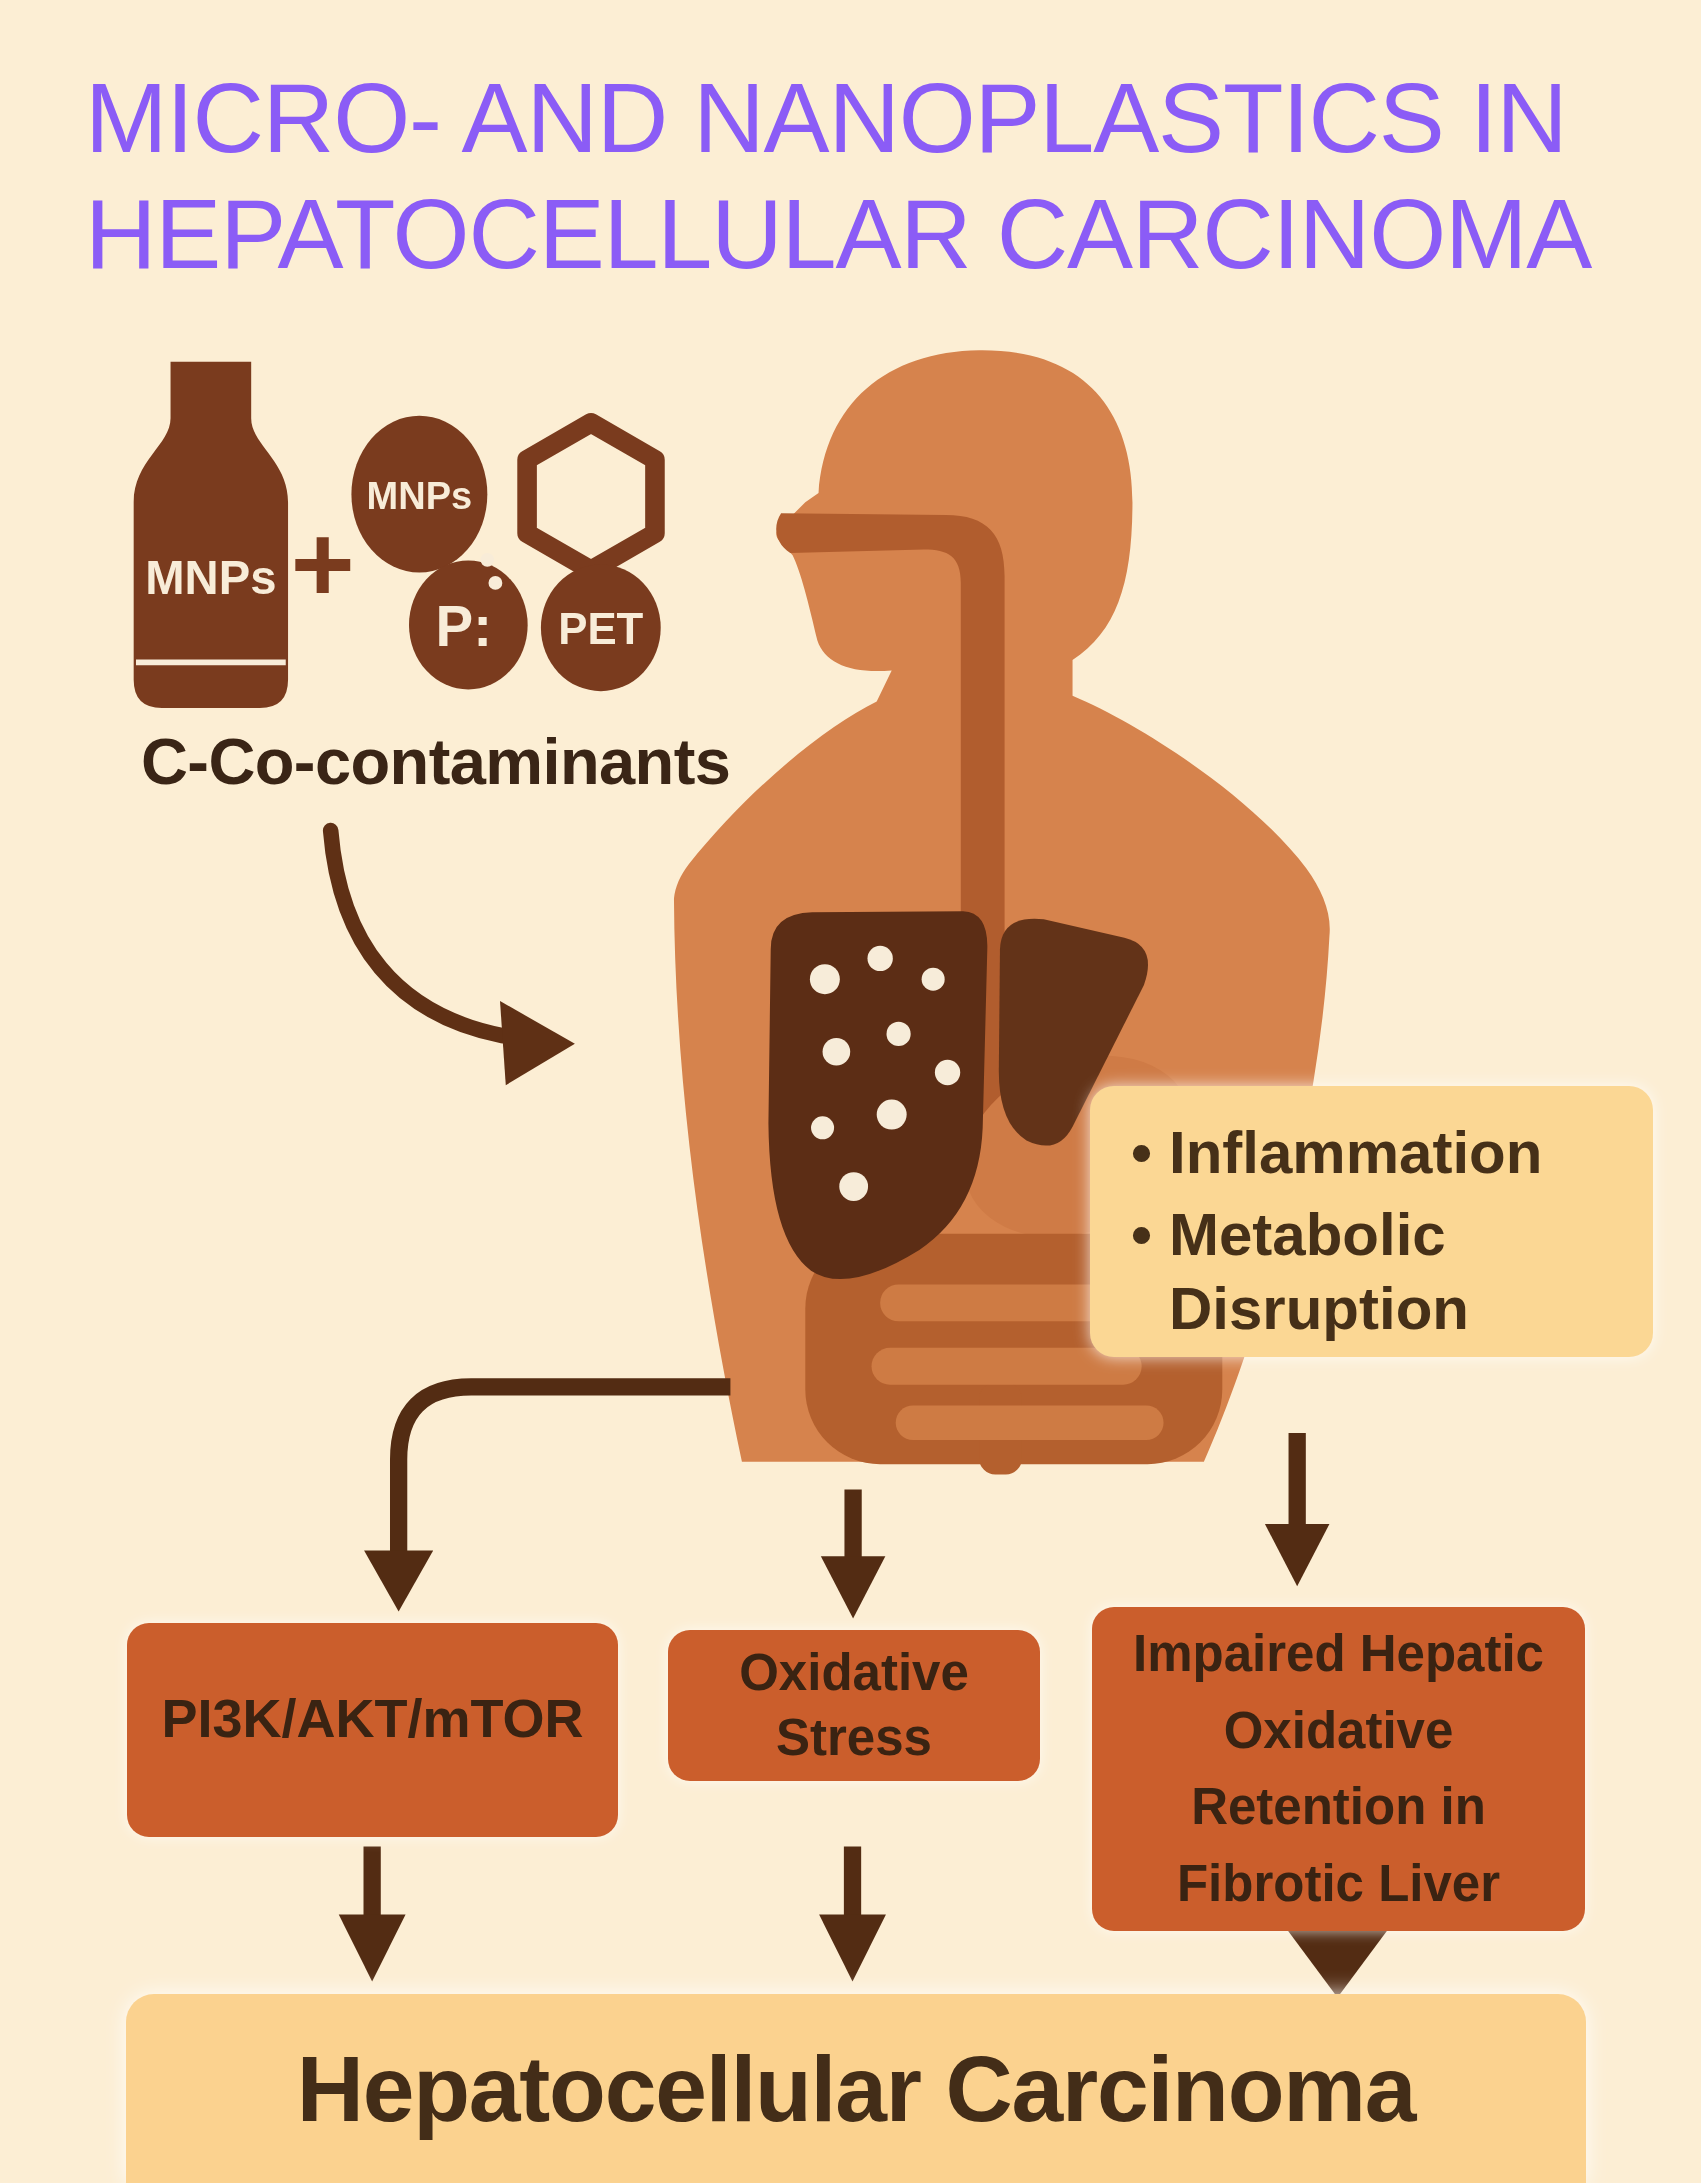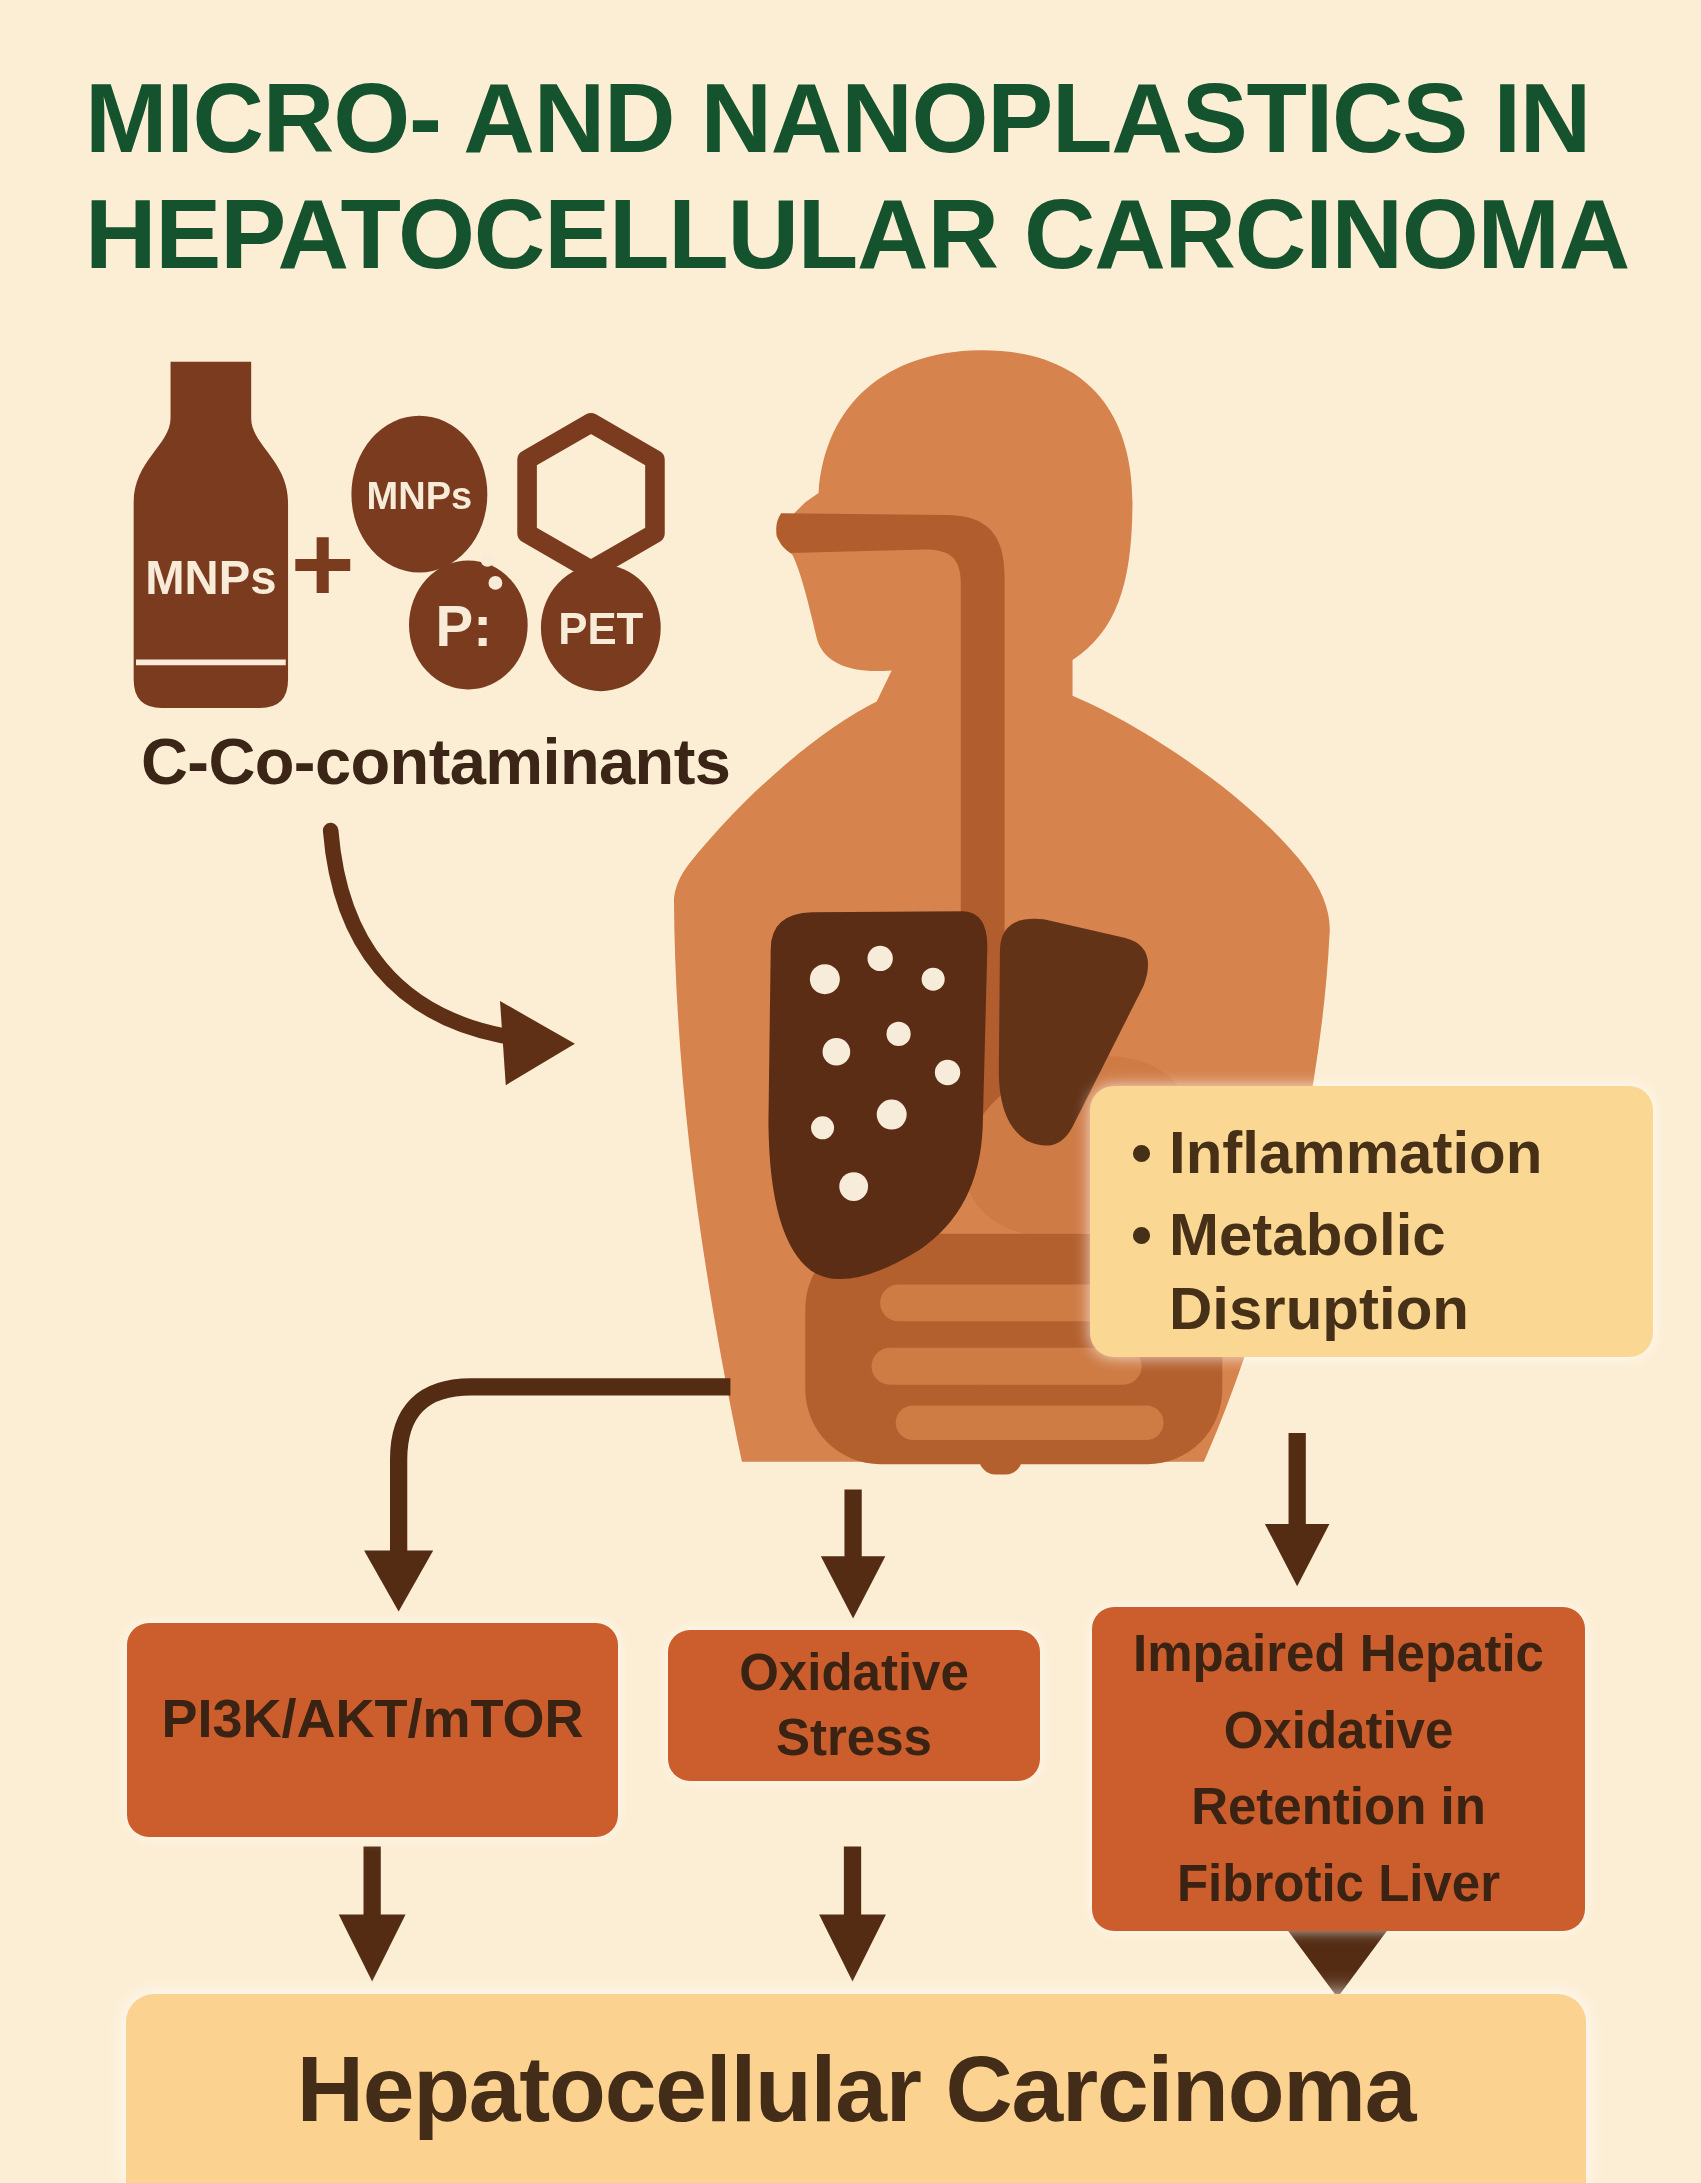--- a/index.html
+++ b/index.html
@@ -11,22 +11,22 @@
     font-family:"Liberation Sans","DejaVu Sans",sans-serif;
   }
   #diagram-svg{position:absolute;left:0;top:0;width:1701px;height:2183px;}
   svg text{
     font-family:"Liberation Sans","DejaVu Sans",sans-serif;
     font-weight:bold;
   }
   .abs{position:absolute;}
   #title{
     left:85px;top:60px;
-    font-size:99px;font-weight:bold;
-    color:#14532d;letter-spacing:-1.2px;
+    font-size:99px;font-weight:normal;
+    color:#8b5cf6;letter-spacing:-1.2px;
     line-height:1.17;white-space:nowrap;
   }
   #contaminants-caption{
     left:141px;top:724px;
     font-size:65px;font-weight:bold;
     color:#3A2516;letter-spacing:-0.6px;white-space:nowrap;
   }
   #effects-box{
     left:1090px;top:1086px;width:563px;height:271px;
     background:#FBD794;border-radius:24px;

